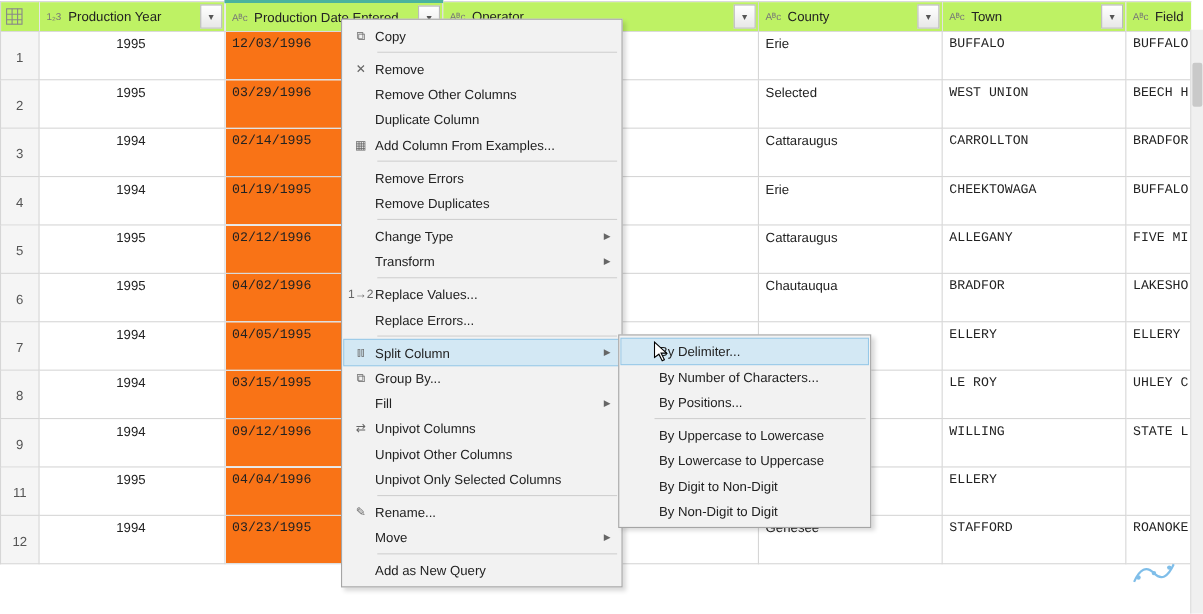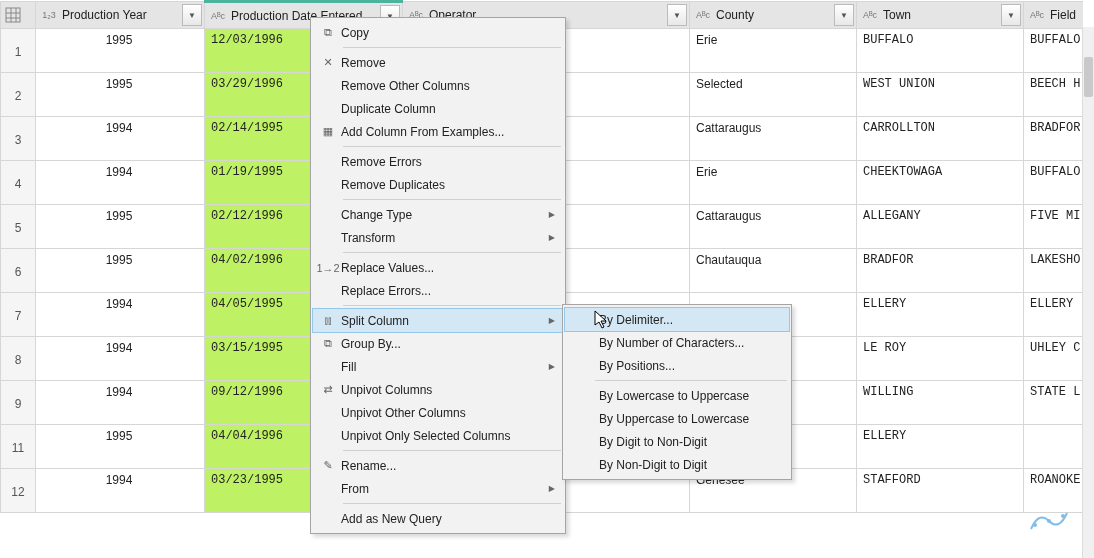--- a/index.html
+++ b/index.html
@@ -34,21 +34,21 @@
   .grid th, .grid td {
     border: 1px solid #d6d6d6;
     box-sizing: border-box;
     height: 44px;
     padding: 2px 6px;
     overflow: hidden;
     white-space: nowrap;
   }
   .grid thead th {
     height: 27px;
-    background: #e5e5e5;
+    background: #bef264;
     font-weight: normal;
     text-align: left;
     position: relative;
     padding: 2px 0 2px 4px;
   }
   .grid td {
     vertical-align: top;
     padding-top: 4px;
   }
   th.rownum, td.rownum {
@@ -84,21 +84,21 @@
     font-size: 8px;
     color: #555;
     cursor: pointer;
   }
   
   th.selected {
     background: #fff7c8;
     border-top: 3px solid #4bb39e;
   }
   td.selected-col {
-    background: #bef264;
+    background: #f97316;
   }
   
   td.col-year { text-align: center; padding-right: 8px; }
   td.mono, td.col-date, td.col-town, td.col-field { font-family: Consolas, "Courier New", monospace; letter-spacing: 0px; }
   td.col-operator { font-family: Consolas, "Courier New", monospace; }
 
   
   .c-rownum { width: 35px; }
   .c-year   { width: 169px; }
   .c-date   { width: 198px; }
@@ -473,45 +473,45 @@
     <span class="mi-ico"></span>
     <span>Unpivot Only Selected Columns</span>
   </div>
   <div class="sep"></div>
   <div class="item">
     <span class="mi-ico">✎</span>
     <span>Rename...</span>
   </div>
   <div class="item has-sub">
     <span class="mi-ico"></span>
-    <span>From</span>
+    <span>Move</span>
   </div>
   <div class="sep"></div>
   <div class="item">
     <span class="mi-ico"></span>
     <span>Add as New Query</span>
   </div>
 </div>
 
 <div class="submenu">
   <div class="item hover">
     <span>By Delimiter...</span>
   </div>
   <div class="item">
     <span>By Number of Characters...</span>
   </div>
   <div class="item">
     <span>By Positions...</span>
   </div>
   <div class="sep"></div>
   <div class="item">
+    <span>By Uppercase to Lowercase</span>
+  </div>
+  <div class="item">
     <span>By Lowercase to Uppercase</span>
-  </div>
-  <div class="item">
-    <span>By Uppercase to Lowercase</span>
   </div>
   <div class="item">
     <span>By Digit to Non-Digit</span>
   </div>
   <div class="item">
     <span>By Non-Digit to Digit</span>
   </div>
 </div>
 
 <div class="cursor">

